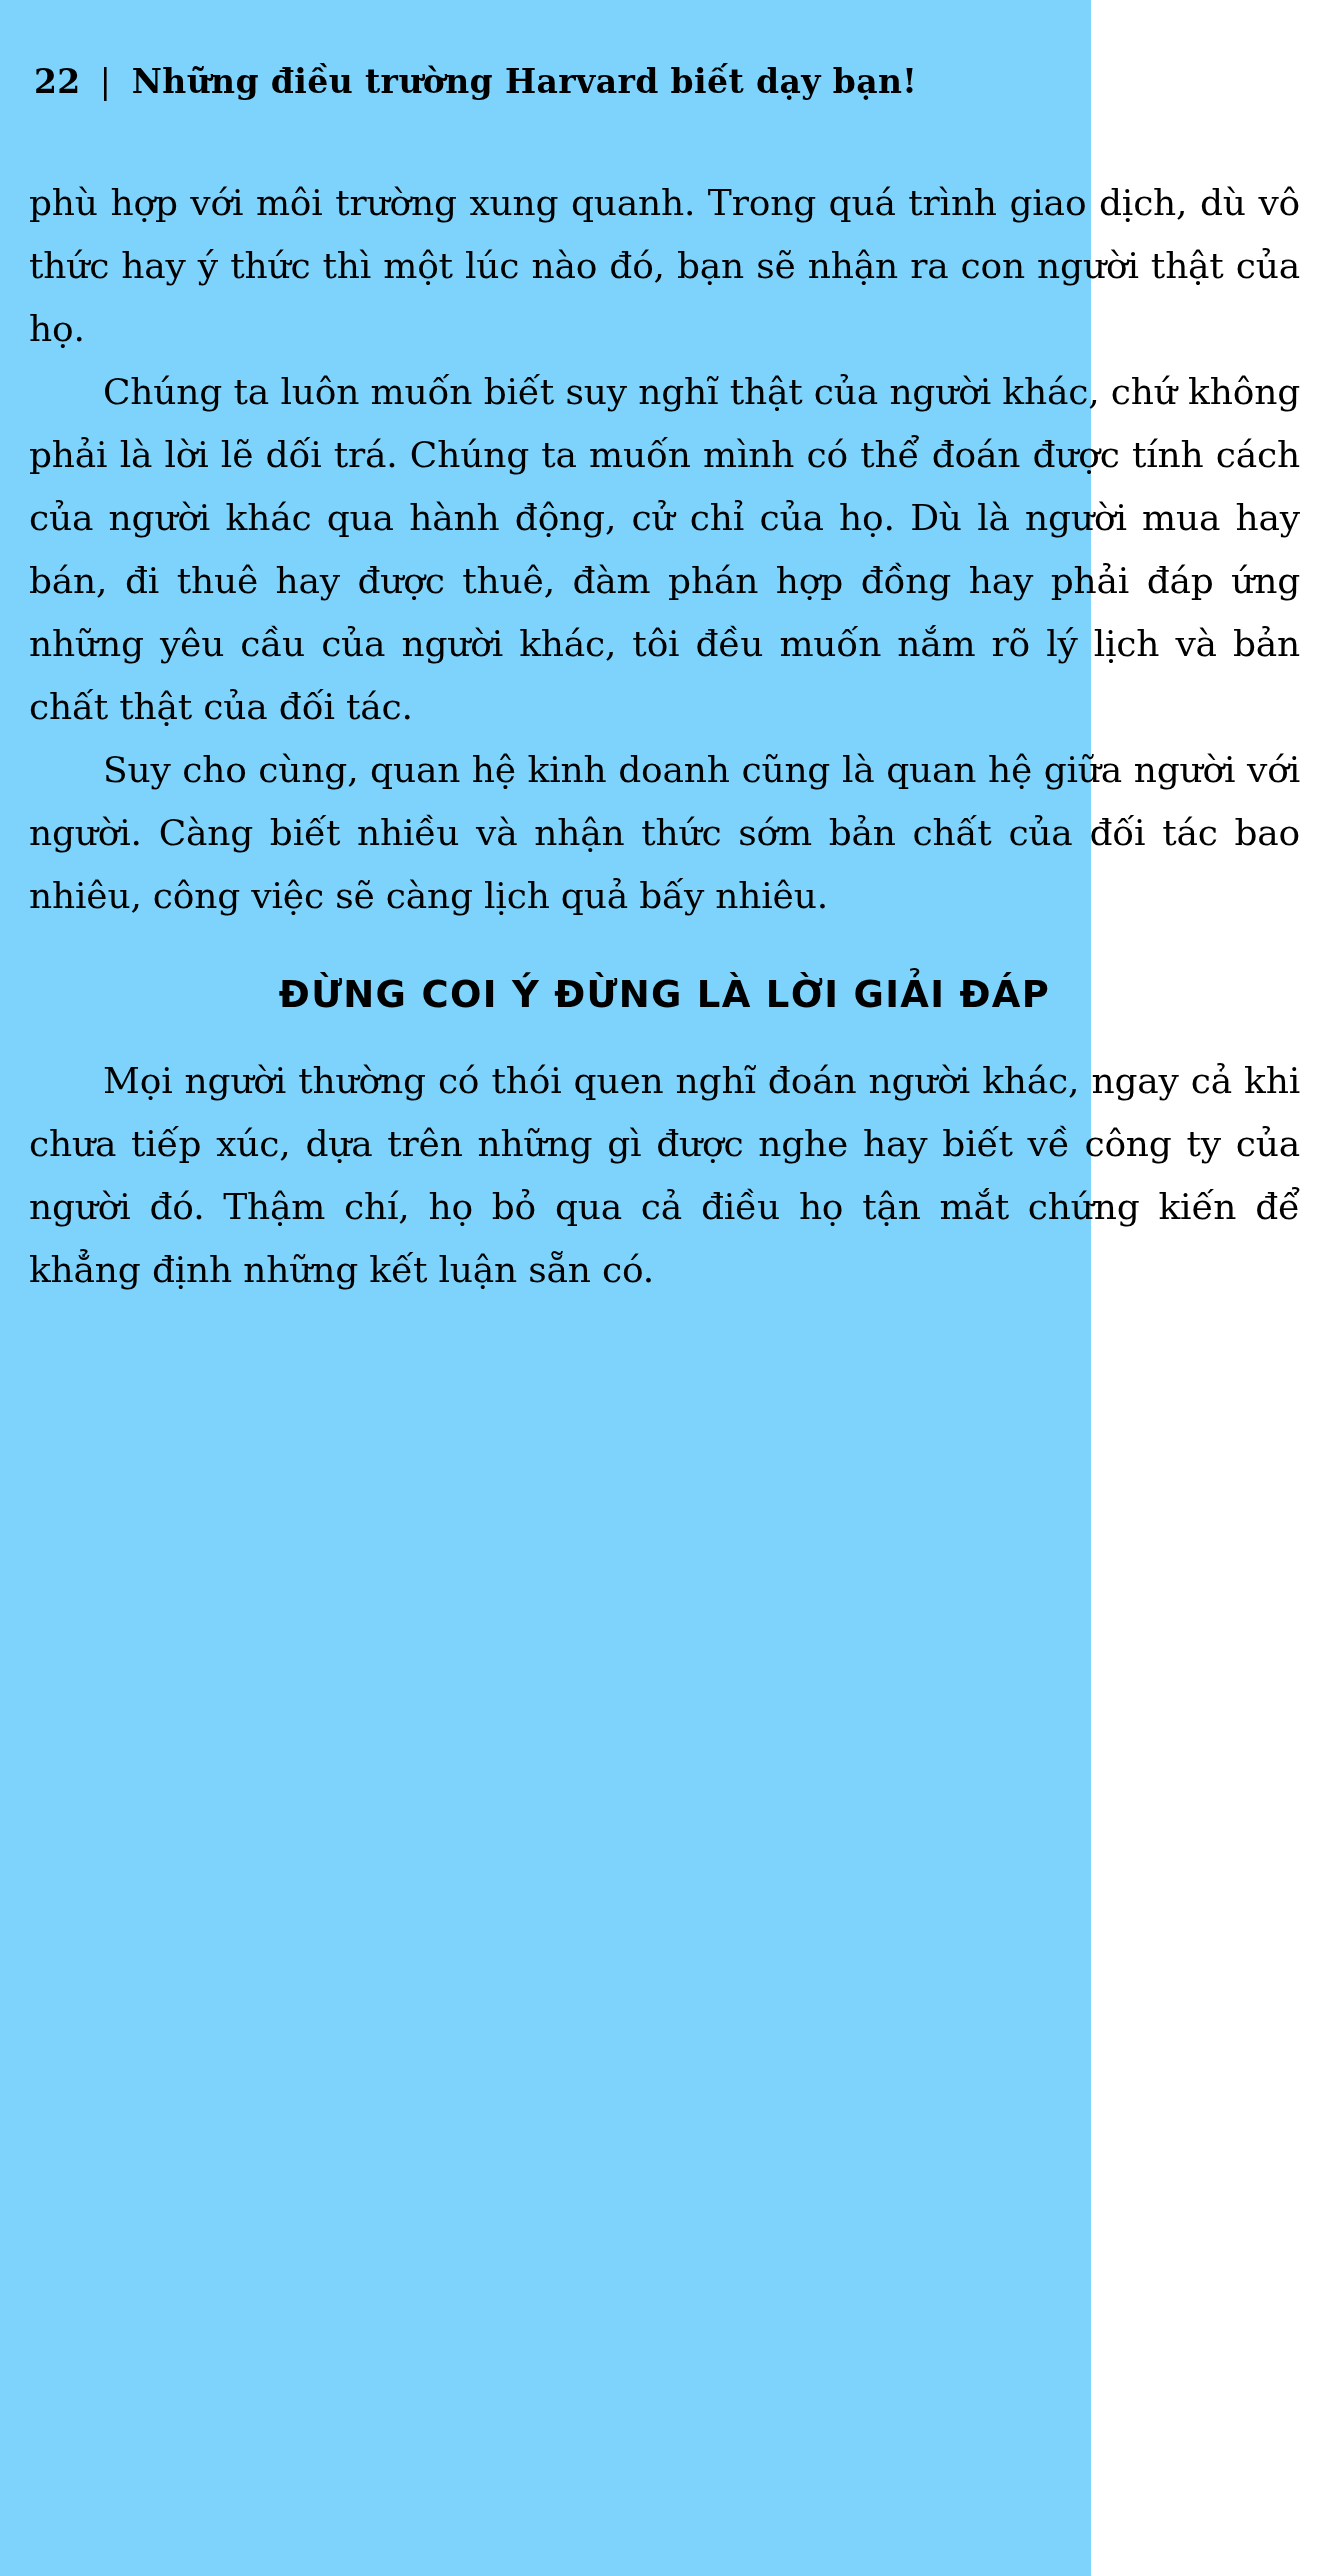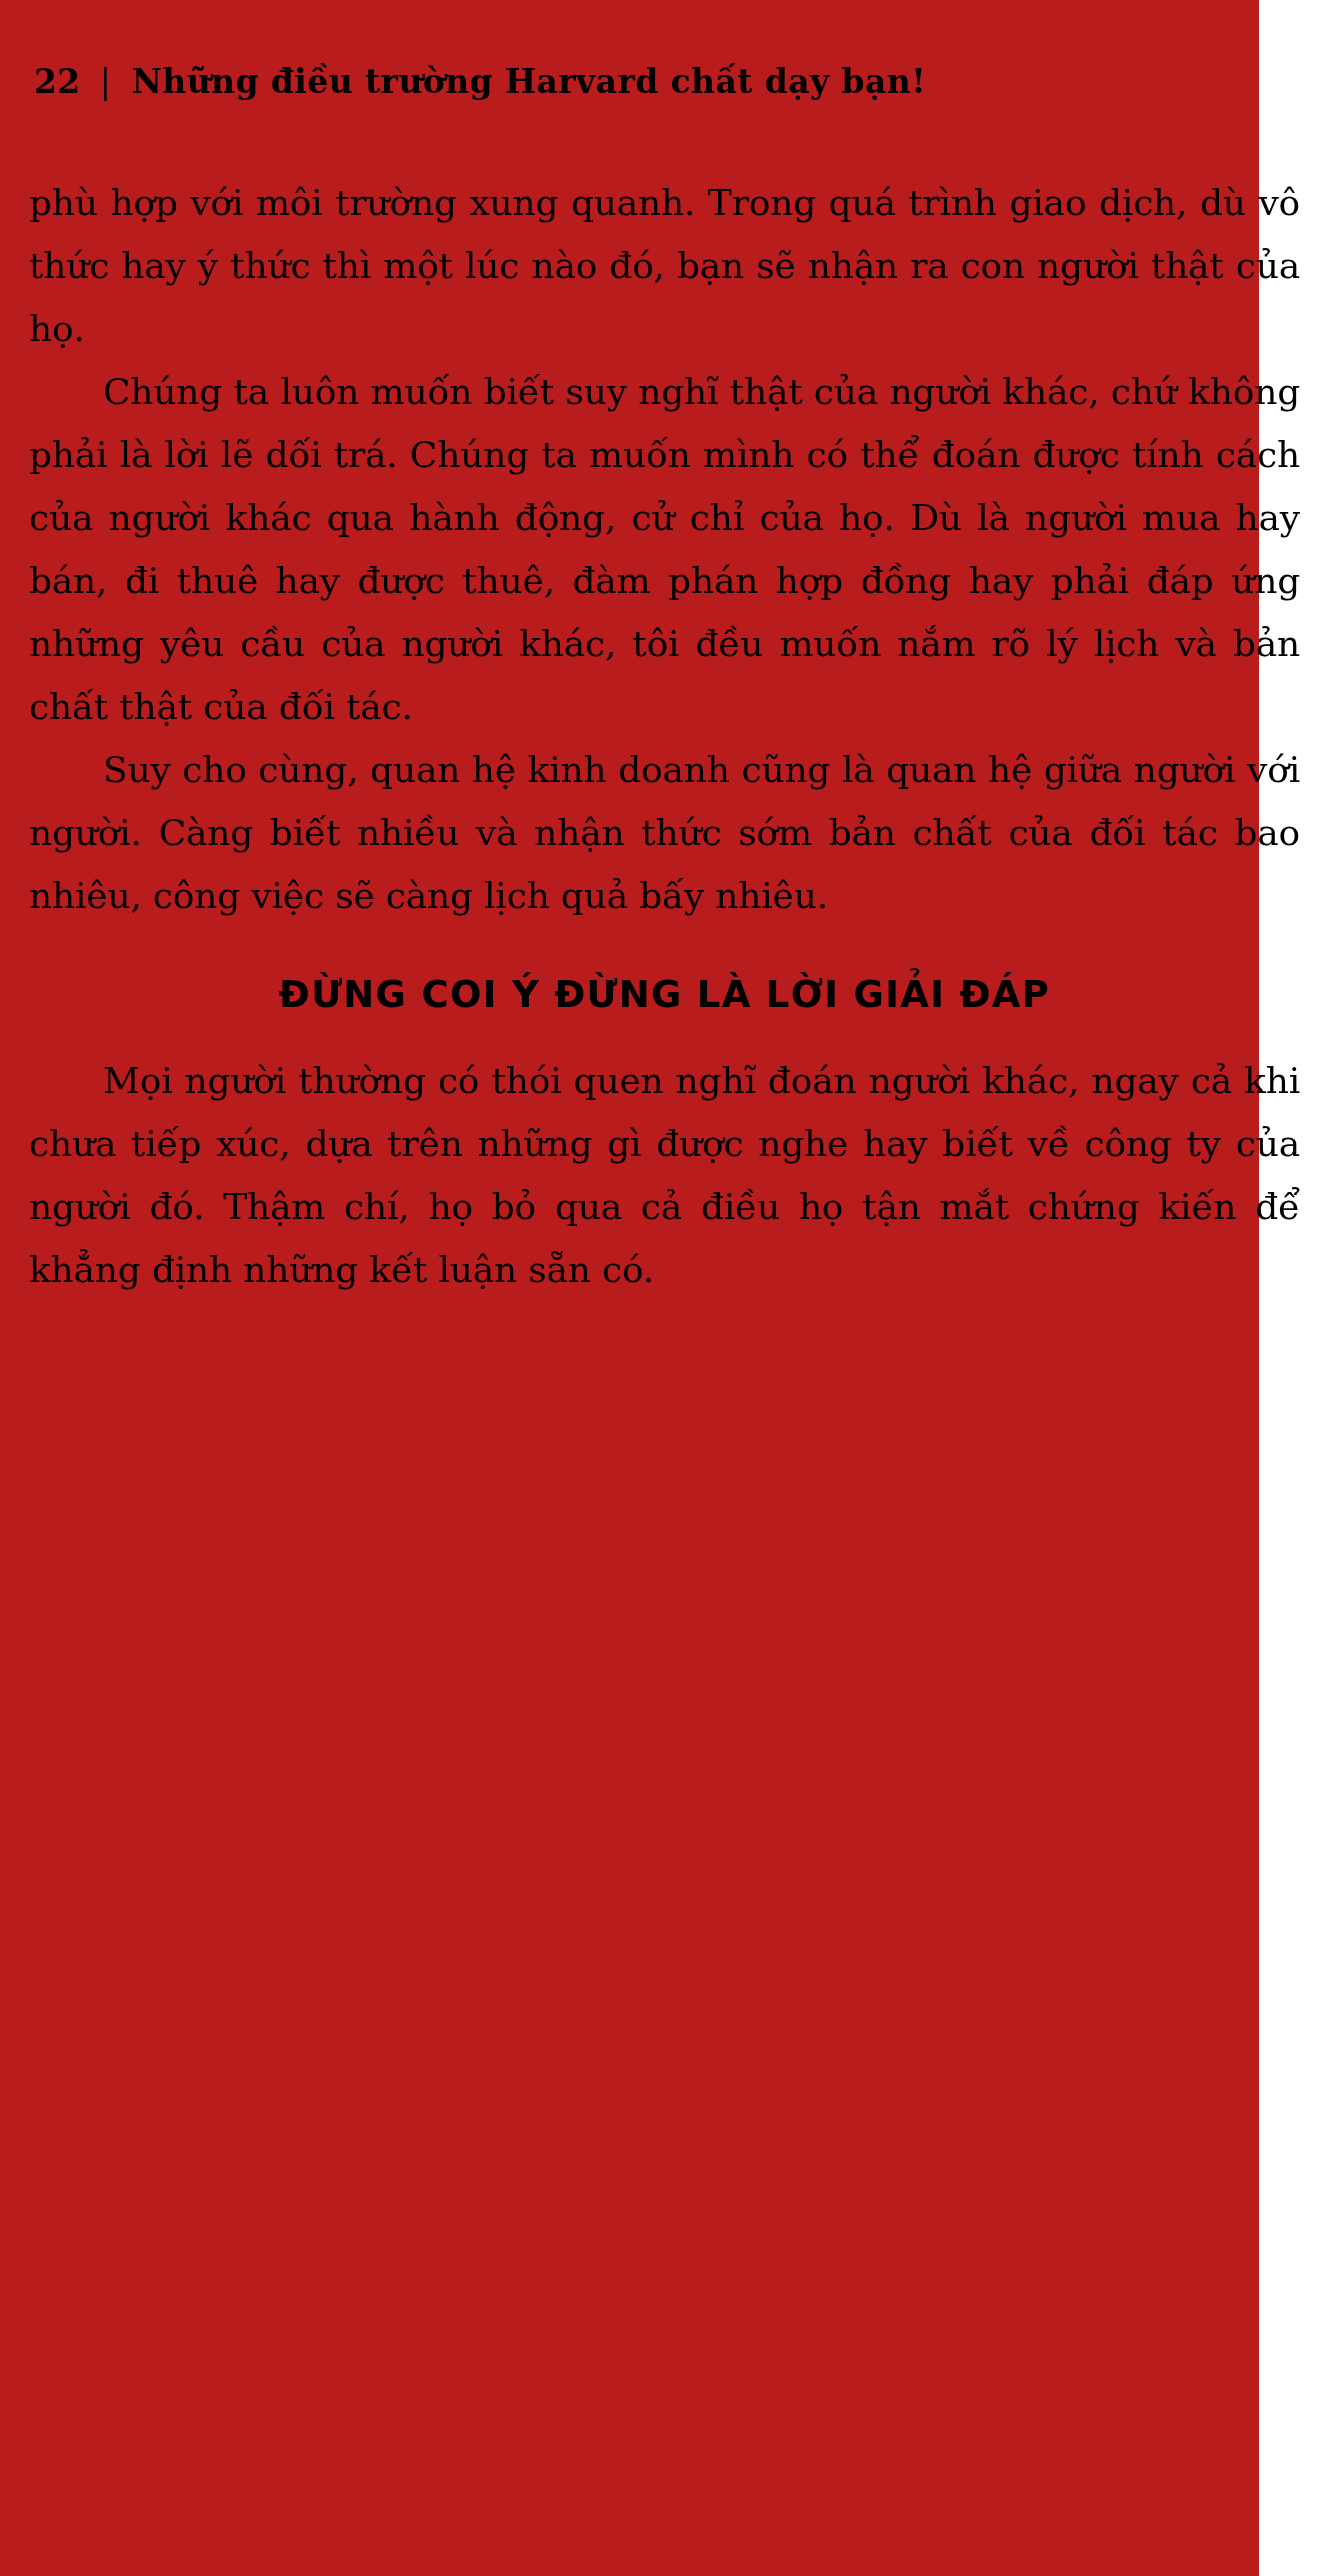--- a/index.html
+++ b/index.html
@@ -9,25 +9,25 @@
   }
   body {
     width: 1331px;
     height: 2576px;
     font-family: "Liberation Serif", serif;
     color: #000000;
     overflow: hidden;
   }
   .page {
     position: relative;
-    width: 1259px;
+    width: 1091px;
     height: 2576px;
     box-sizing: border-box;
     padding: 0;
-    background: #b91c1c;
+    background: #7dd3fc;
   }
   .running-head {
     position: absolute;
     top: 62px;
     left: 34px;
     right: 34px;
     display: flex;
     align-items: baseline;
     font-family: "DejaVu Serif", serif;
     font-size: 33px;
@@ -81,21 +81,21 @@
   }
 </style>
 </head>
 <body>
 
 <div class="page">
 
   <div class="running-head">
     <span class="folio">22</span>
     <span class="folio-rule">|</span>
-    <span class="head-title">Những điều trường Harvard chất dạy bạn!</span>
+    <span class="head-title">Những điều trường Harvard biết dạy bạn!</span>
   </div>
 
   <div class="body-block">
 
     <p class="para last-line-left">phù hợp với môi trường xung quanh. Trong quá trình giao dịch, dù vô thức hay ý thức thì một lúc nào đó, bạn sẽ nhận ra con người thật của họ.</p>
 
     <p class="para indent">Chúng ta luôn muốn biết suy nghĩ thật của người khác, chứ không phải là lời lẽ dối trá. Chúng ta muốn mình có thể đoán được tính cách của người khác qua hành động, cử chỉ của họ. Dù là người mua hay bán, đi thuê hay được thuê, đàm phán hợp đồng hay phải đáp ứng những yêu cầu của người khác, tôi đều muốn nắm rõ lý lịch và bản chất thật của đối tác.</p>
 
     <p class="para indent last-line-left">Suy cho cùng, quan hệ kinh doanh cũng là quan hệ giữa người với người. Càng biết nhiều và nhận thức sớm bản chất của đối tác bao nhiêu, công việc sẽ càng lịch quả bấy nhiêu.</p>
 

